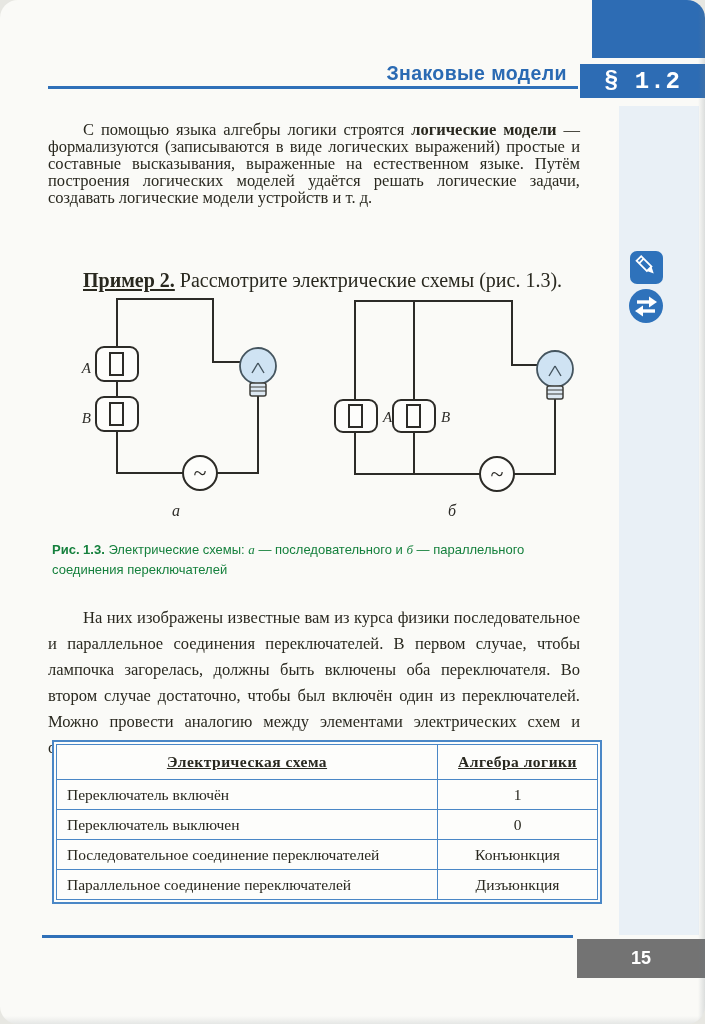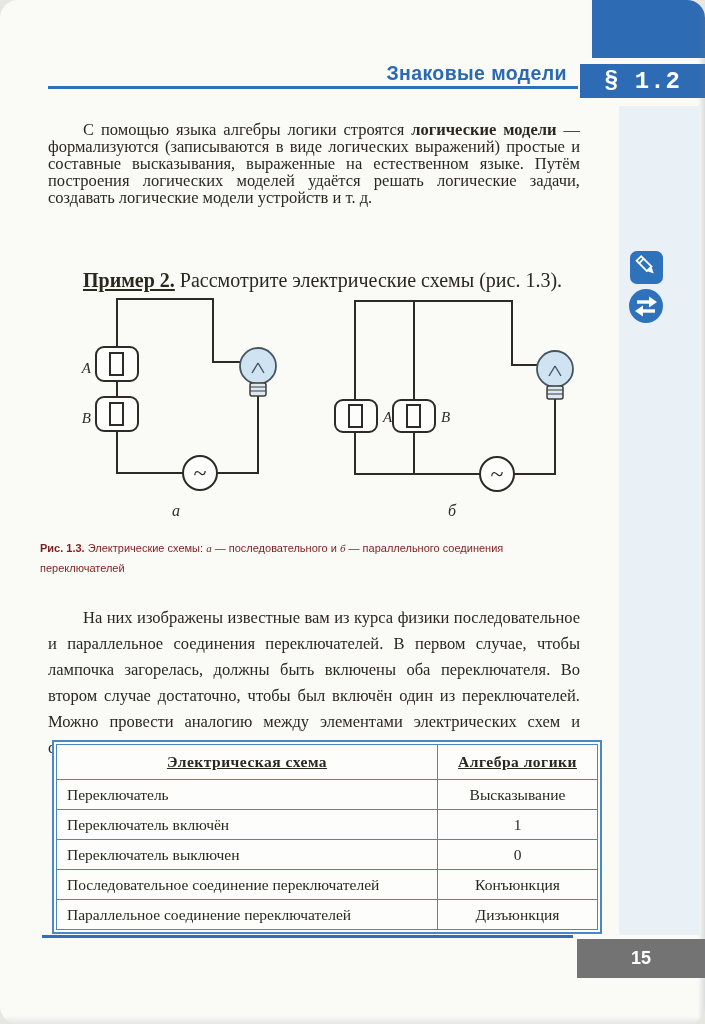--- a/index.html
+++ b/index.html
@@ -27,22 +27,22 @@
   
   .para{position:absolute;left:48px;width:532px;text-align:justify;font-size:16.5px;}
   .para-1{top:104px;line-height:17px;text-indent:35px;}
   .para-2{top:588px;line-height:26px;text-indent:35px;}
   .bold{font-weight:bold;}
   .example-line{position:absolute;left:48px;top:249px;width:540px;font-size:20px;text-indent:35px;}
   .example-label{font-weight:bold;text-decoration:underline;text-underline-offset:2px;}
 
   
   .figure-svg{position:absolute;left:40px;top:285px;}
-  .caption{position:absolute;left:40px;top:527px;width:545px;
-    font-family:"Liberation Sans",sans-serif;font-size:11px;line-height:20px;color:#7f1d1d;}
+  .caption{position:absolute;left:52px;top:527px;width:545px;
+    font-family:"Liberation Sans",sans-serif;font-size:13px;line-height:20px;color:#15803d;}
   .caption .cap-label{font-weight:bold;}
   .caption .em{font-style:italic;font-family:"Liberation Serif",serif;}
 
   
   .table-wrap{position:absolute;left:52px;top:740px;width:550px;border:2px solid #4a87c6;
     padding:2px;background:#fdfdfb;box-sizing:border-box;}
   table.logic{width:100%;border-collapse:collapse;font-size:15.5px;color:#29281f;}
   table.logic th,table.logic td{border:1.5px solid #4a87c6;}
   table.logic th{font-weight:bold;height:32px;text-align:center;letter-spacing:.5px;text-decoration:underline;}
   table.logic td{height:27px;}
@@ -148,24 +148,20 @@
   <div class="table-wrap">
     <table class="logic">
       <thead>
         <tr>
           <th class="c1h">Электрическая схема</th>
           <th class="c2" style="width:157px;">Алгебра логики</th>
         </tr>
       </thead>
       <tbody>
         <tr>
-          <td class="c1">Переключатель</td>
-          <td class="c2">Высказывание</td>
-        </tr>
-        <tr>
           <td class="c1">Переключатель включён</td>
           <td class="c2">1</td>
         </tr>
         <tr>
           <td class="c1">Переключатель выключен</td>
           <td class="c2">0</td>
         </tr>
         <tr>
           <td class="c1">Последовательное соединение переключателей</td>
           <td class="c2">Конъюнкция</td>

